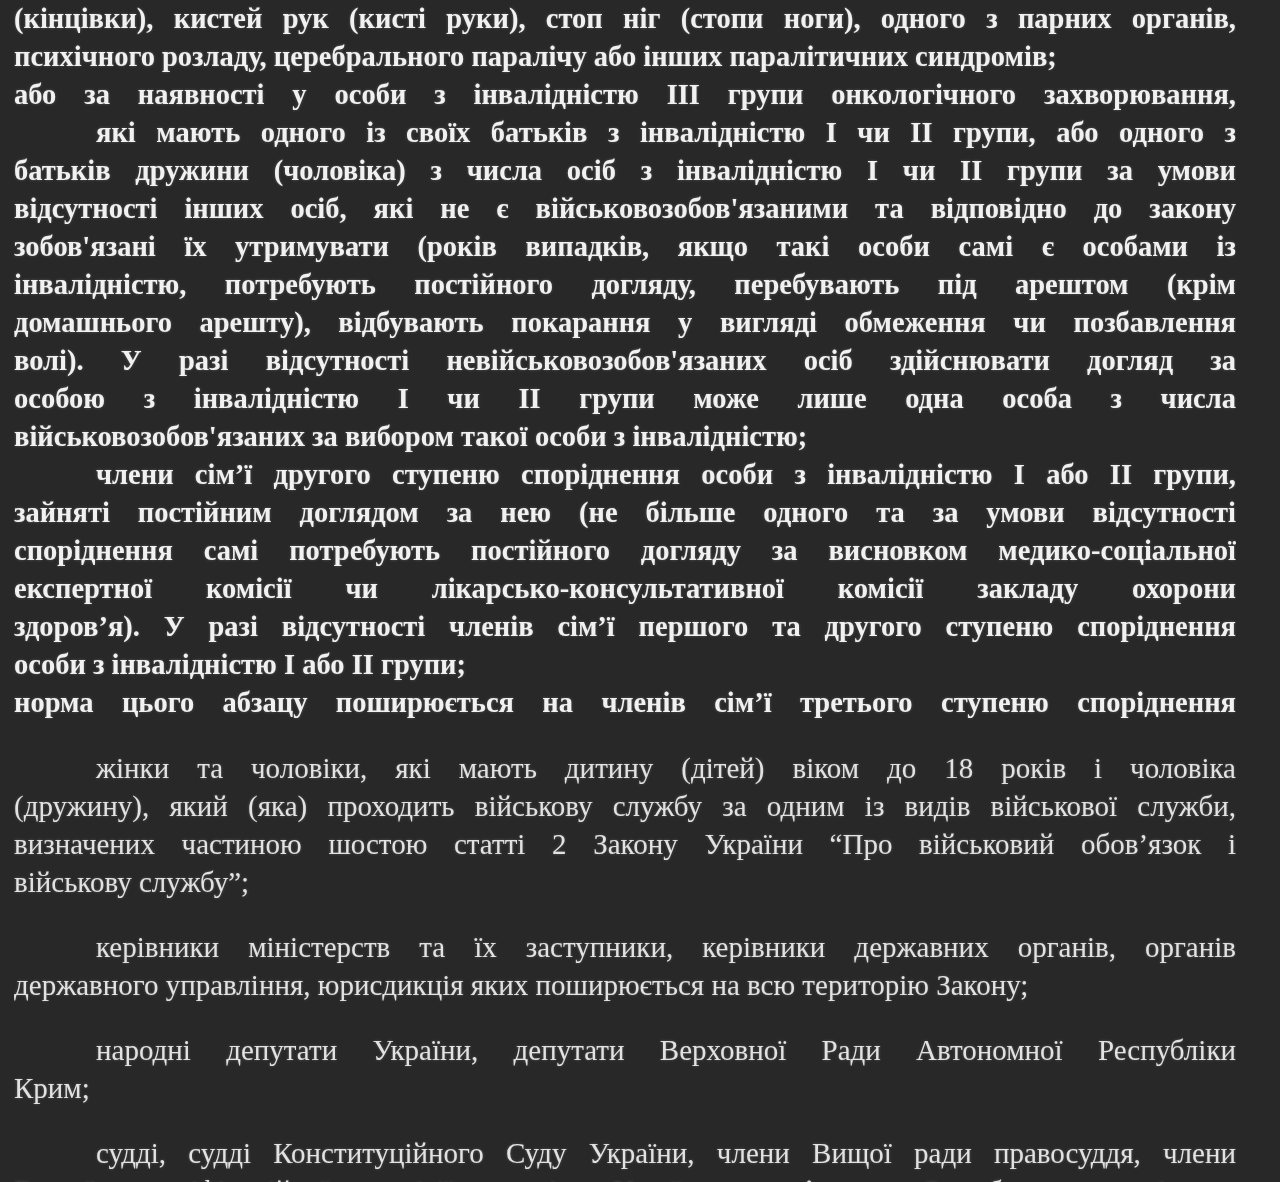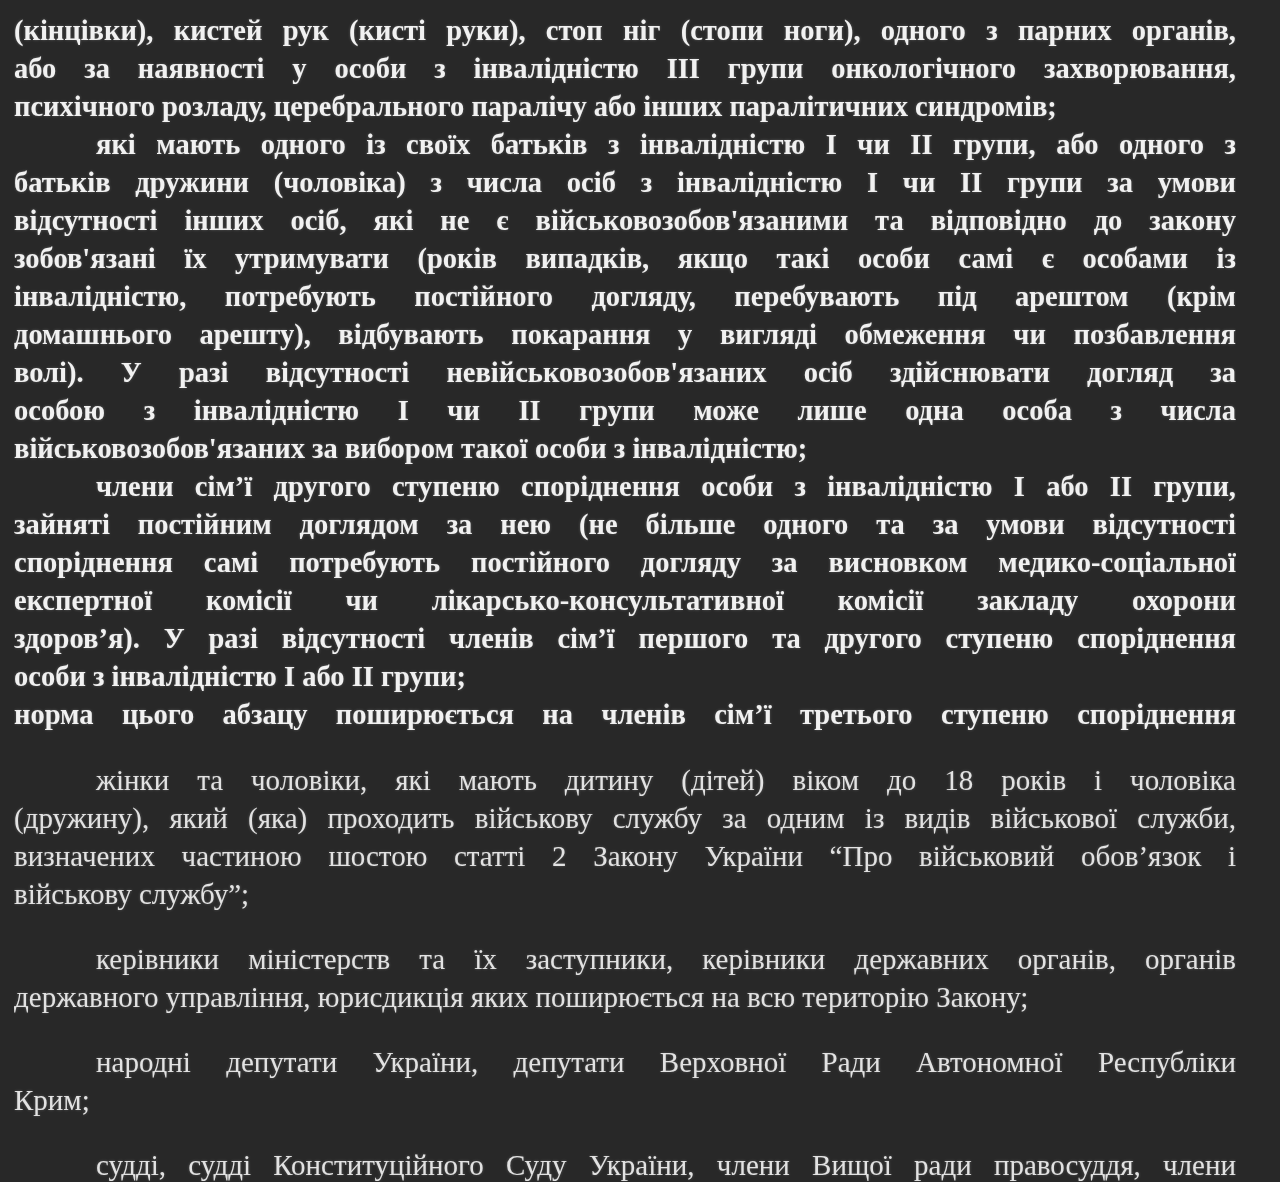--- a/index.html
+++ b/index.html
@@ -9,21 +9,21 @@
   body {
     width: 1280px;
     height: 1182px;
     background: #282828;
     overflow: hidden;
   }
   .page {
     box-sizing: border-box;
     width: 1280px;
     height: 1182px;
-    padding: 12px 44px 0 14px;
+    padding: 0 44px 0 14px;
     font-family: "Liberation Serif", "DejaVu Serif", serif;
     color: #e9e9e9;
     text-shadow: 0 0 3px rgba(230,230,230,0.28);
   }
   .para {
     margin: 0;
     padding: 0;
   }
   .para.bold {
     font-weight: bold;
@@ -58,22 +58,22 @@
     font-weight: bold;
     color: #e5e5e5;
   }
 </style>
 </head>
 <body>
 
 <div class="page">
     <div class="para bold">
       <div class="line j">(кінцівки), кистей рук (кисті руки), стоп ніг (стопи ноги), одного з парних органів,</div>
+      <div class="line">психічного розладу, церебрального паралічу або інших паралітичних синдромів;</div>
       <div class="line j">або за наявності у особи з інвалідністю ІІІ групи онкологічного захворювання,</div>
-      <div class="line">психічного розладу, церебрального паралічу або інших паралітичних синдромів;</div>
     </div>
     <div class="para bold">
       <div class="line j first">які мають одного із своїх батьків з інвалідністю І чи ІІ групи, або одного з</div>
       <div class="line j">батьків дружини (чоловіка) з числа осіб з інвалідністю І чи ІІ групи за умови</div>
       <div class="line j">відсутності інших осіб, які не є військовозобов'язаними та відповідно до закону</div>
       <div class="line j">зобов'язані їх утримувати (років випадків, якщо такі особи самі є особами із</div>
       <div class="line j">інвалідністю, потребують постійного догляду, перебувають під арештом (крім</div>
       <div class="line j">домашнього арешту), відбувають покарання у вигляді обмеження чи позбавлення</div>
       <div class="line j">волі). У разі відсутності невійськовозобов'язаних осіб здійснювати догляд за</div>
       <div class="line j">особою з інвалідністю І чи ІІ групи може лише одна особа з числа</div>

